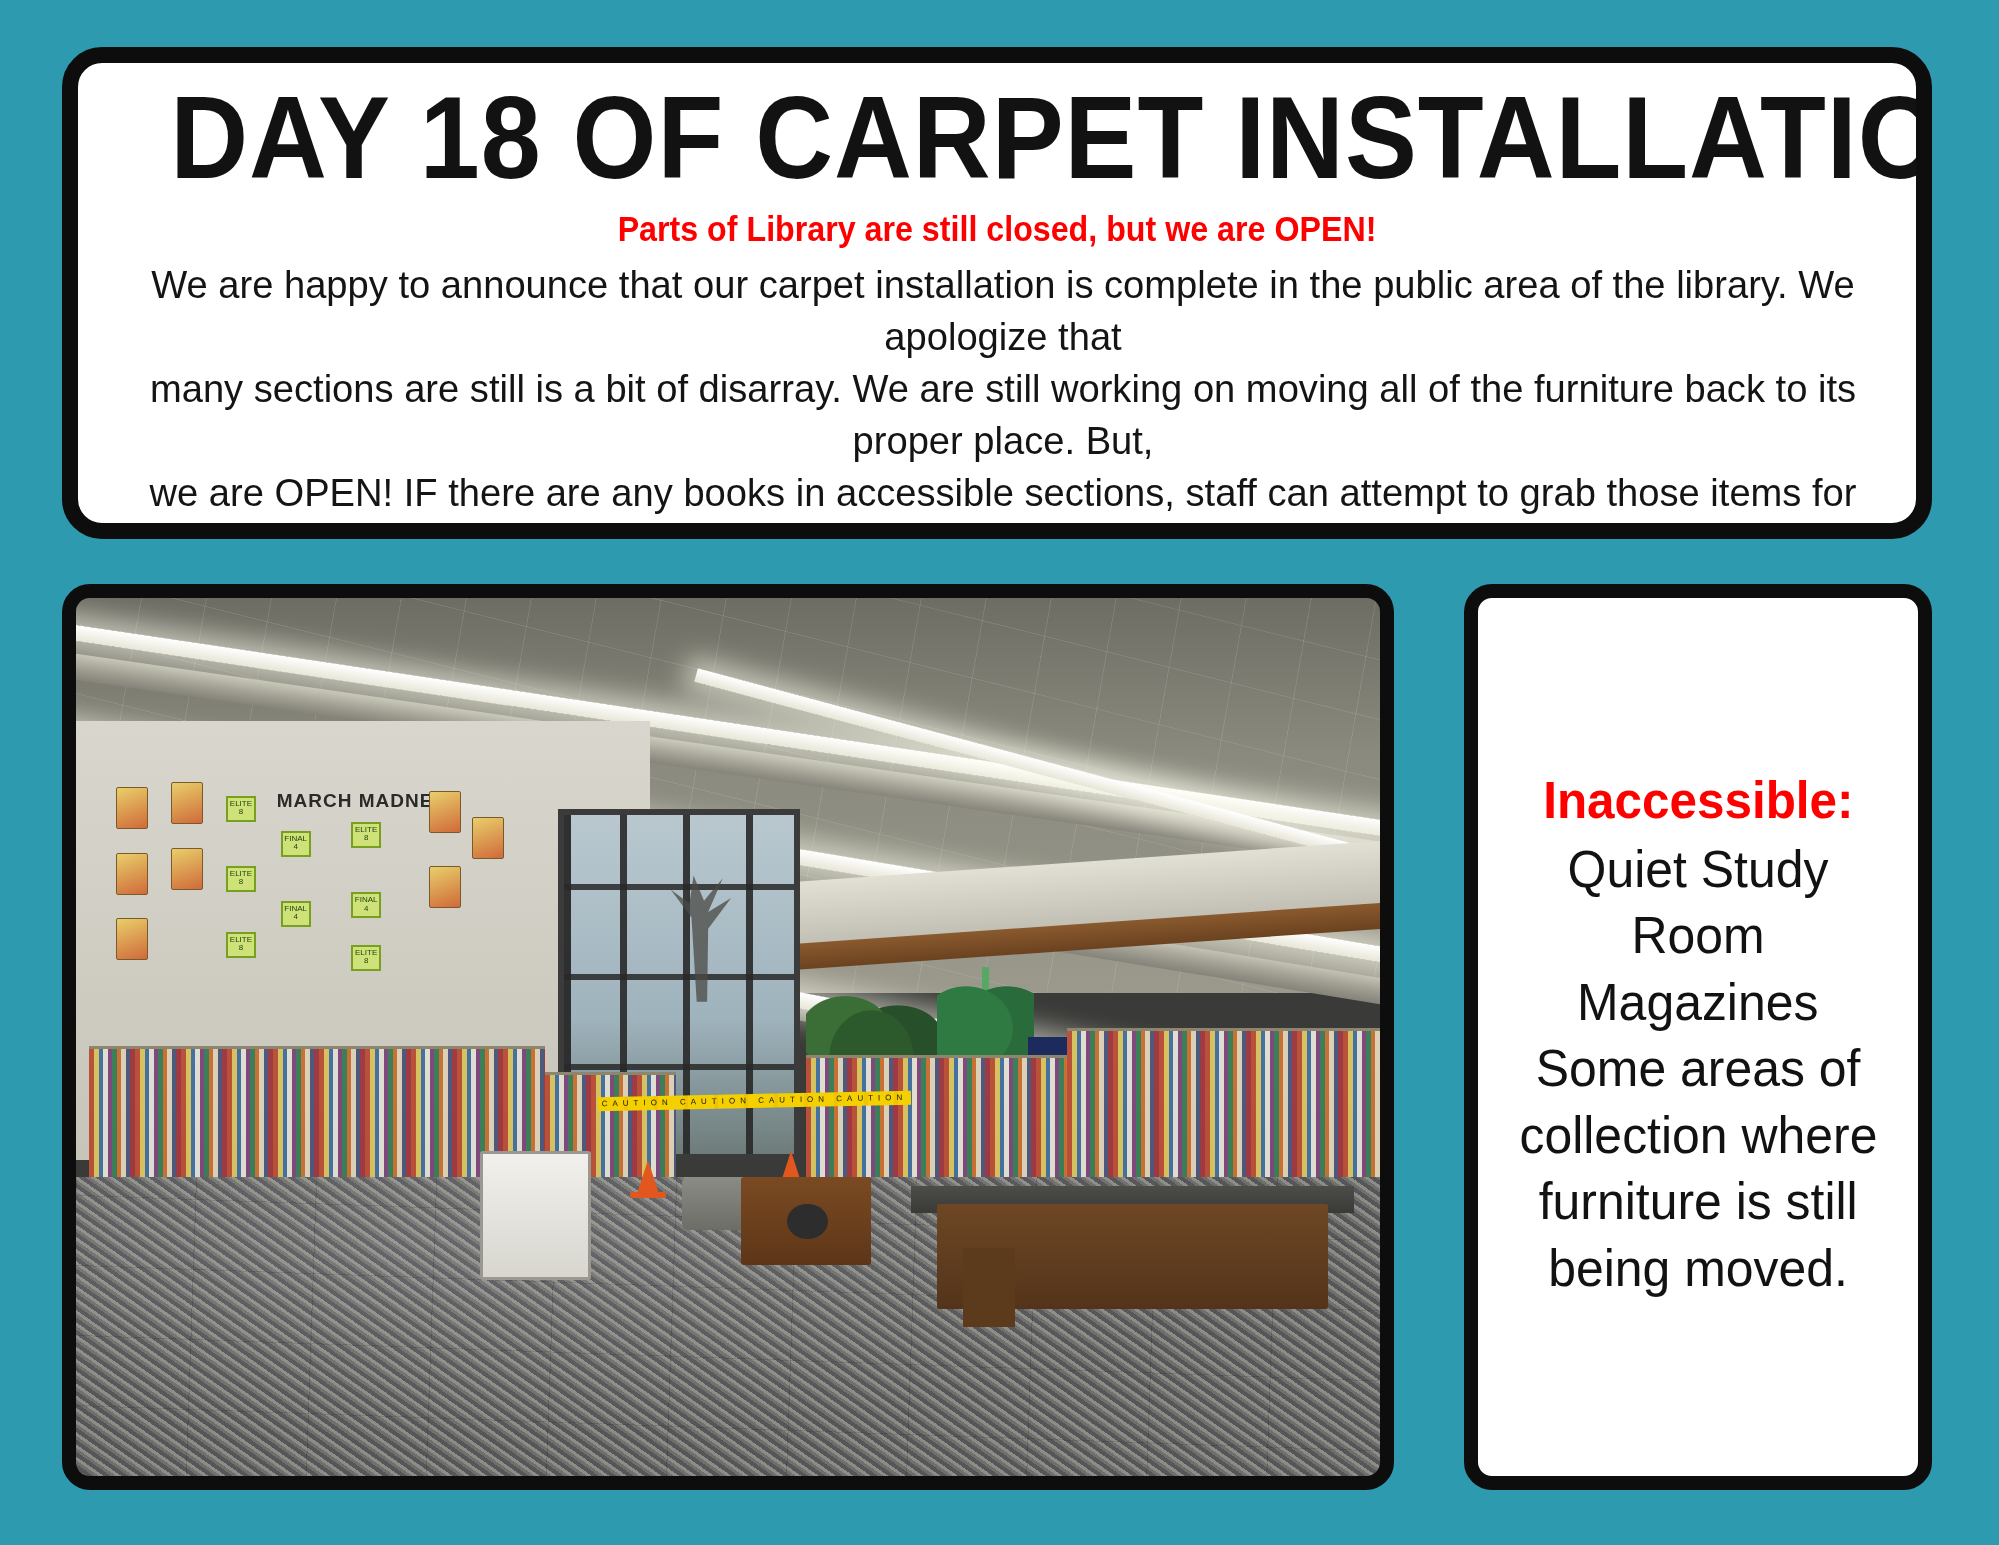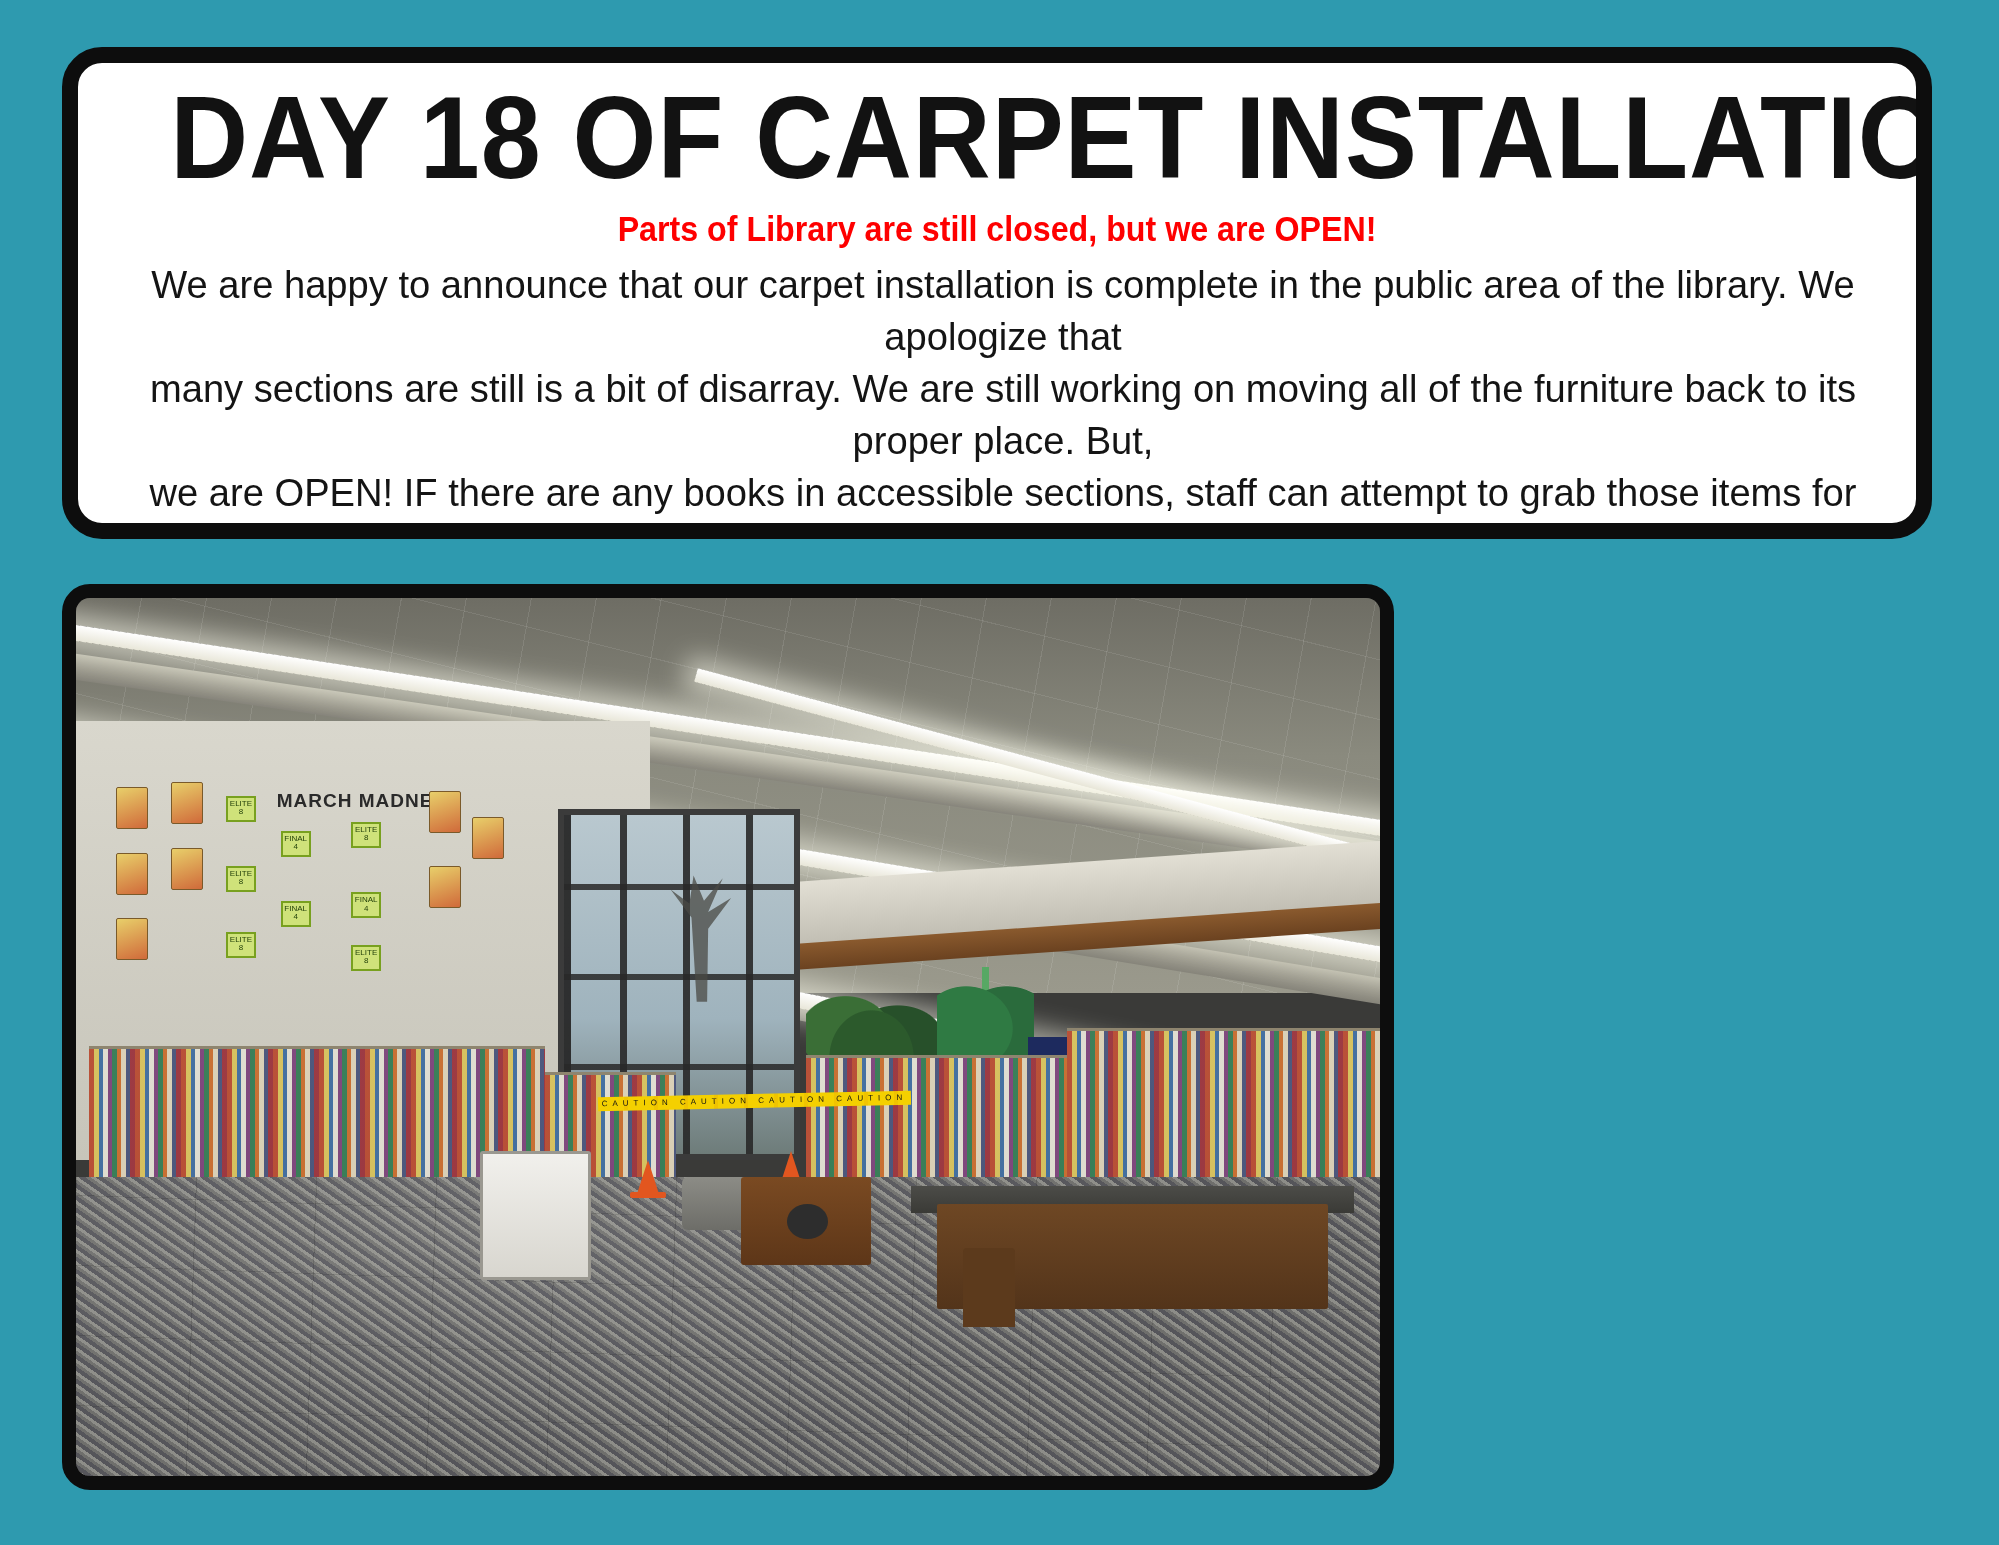--- a/index.html
+++ b/index.html
@@ -503,14 +503,23 @@
       <div class="cone c2"></div>
       <div class="ottoman"></div>
       <div class="bench"></div>
       <div class="desk-top"></div>
       <div class="study-desk"></div>
       <div class="chair"></div>
 
     </div>
   </div>
 
+  <div class="side-card">
+    <div class="side-title">Inaccessible:</div>
+    <div class="side-line">Quiet Study Room</div>
+    <div class="side-line">Magazines</div>
+    <div class="side-line">Some areas of</div>
+    <div class="side-line">collection where</div>
+    <div class="side-line">furniture is still</div>
+    <div class="side-line">being moved.</div>
+  </div>
 
 </div>
 
 </body></html>

